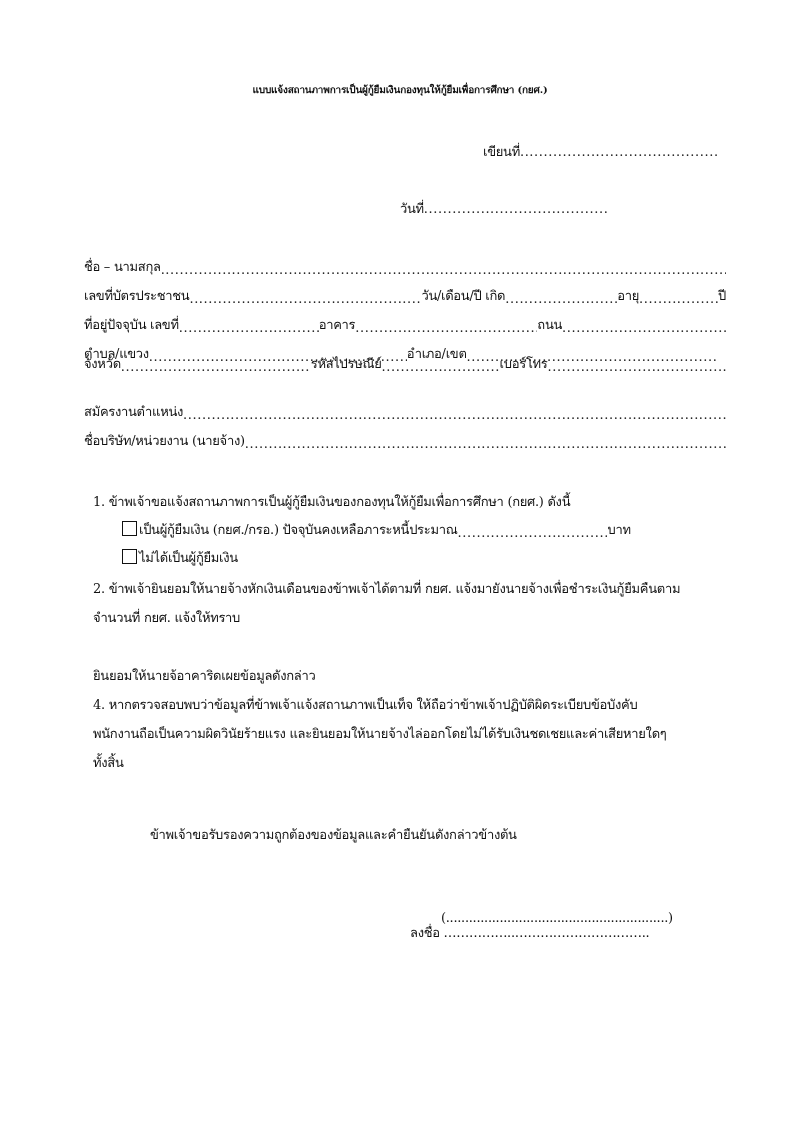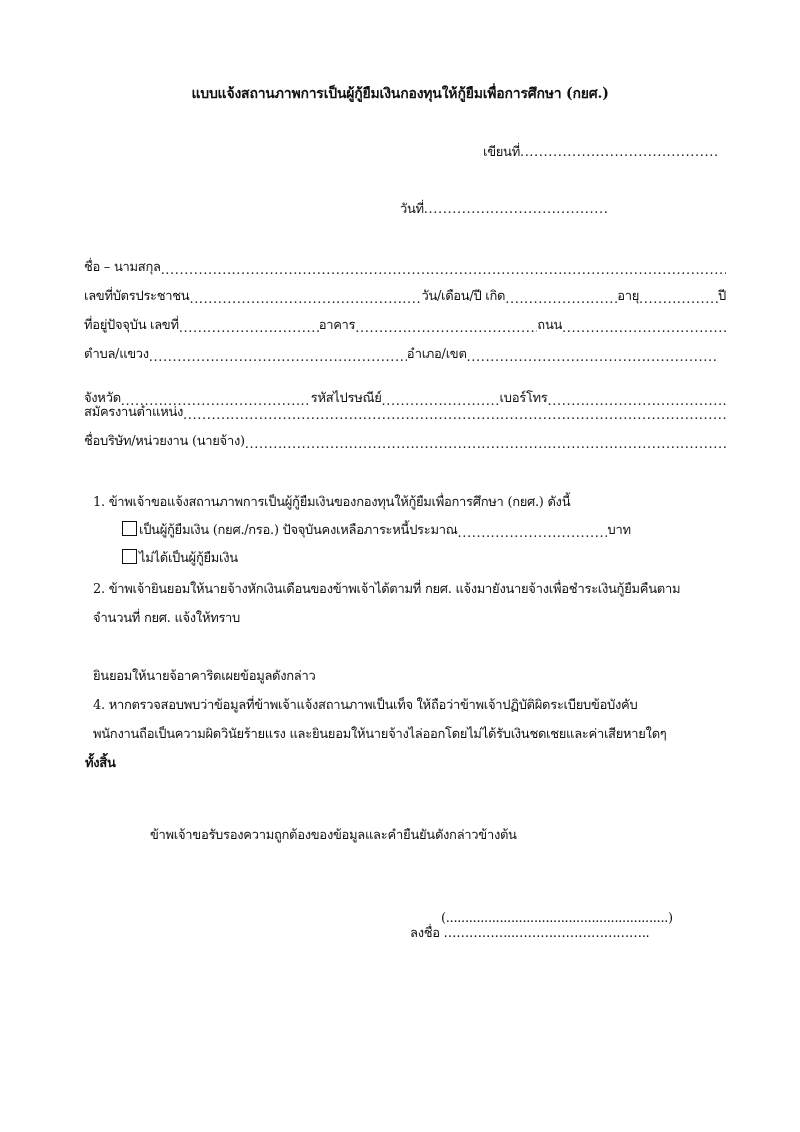--- a/index.html
+++ b/index.html
@@ -5,21 +5,21 @@
   html, body { margin: 0; padding: 0; background: #ffffff; }
   body {
     width: 800px; height: 1132px; position: relative; overflow: hidden;
     font-family: "DejaVu Serif", "Liberation Serif", serif;
     color: #111;
   }
   .page { position: absolute; left: 0; top: 0; width: 800px; height: 1132px; background: #fff; }
   .abs { position: absolute; white-space: nowrap; }
   .title {
     left: 0; width: 800px; top: 82px; text-align: center;
-    font-size: 14px; font-weight: bold; letter-spacing: -0.2px;
+    font-size: 10px; font-weight: bold; letter-spacing: -0.2px;
   }
   .txt { font-size: 13px; line-height: 18px; letter-spacing: -0.3px; }
   .dots { display: inline-block; overflow: hidden; vertical-align: bottom;
           white-space: nowrap; color: #222; letter-spacing: 0.6px; }
   .line {
     position: absolute; left: 84px; width: 642px; height: 18px;
     display: flex; align-items: flex-end; white-space: nowrap;
     font-size: 13px; letter-spacing: -0.3px;
   }
   .line .fill { flex: 1 1 auto; overflow: hidden; color: #222; letter-spacing: 0.6px; }
@@ -69,21 +69,21 @@
     <span class="fill">...........................................................</span>
   </div>
 
   <div class="line" style="top:346px; width:634px;">
     <span class="seg">ตำบล/แขวง</span>
     <span class="fill" style="flex:0 0 258px;">......................................................................................................</span>
     <span class="seg">อำเภอ/เขต</span>
     <span class="fill">......................................................................................................</span>
   </div>
 
-  <div class="line" style="top:390px;">
+  <div class="line" style="top:356px;">
     <span class="seg">จังหวัด</span>
     <span class="fill" style="flex:0 0 190px;">.................................................................................</span>
     <span class="seg">รหัสไปรษณีย์</span>
     <span class="fill" style="flex:0 0 118px;">...........................................................</span>
     <span class="seg">เบอร์โทร</span>
     <span class="fill">......................................................................</span>
   </div>
 
   <div class="line" style="top:404px;">
     <span class="seg">สมัครงานตำแหน่ง</span>
@@ -105,21 +105,21 @@
     <span class="cb"></span><span>ไม่ได้เป็นผู้กู้ยืมเงิน</span>
   </div>
 
   <div class="abs para" style="left:93px; top:578px;">2. ข้าพเจ้ายินยอมให้นายจ้างหักเงินเดือนของข้าพเจ้าได้ตามที่ กยศ.  แจ้งมายังนายจ้างเพื่อชำระเงินกู้ยืมคืนตาม</div>
   <div class="abs para" style="left:93px; top:607px;">จำนวนที่ กยศ. แจ้งให้ทราบ</div>
 
   <div class="abs para" style="left:93px; top:665px;">ยินยอมให้นายจ้อาคาริดเผยข้อมูลดังกล่าว</div>
 
   <div class="abs para" style="left:93px; top:694px;">4. หากตรวจสอบพบว่าข้อมูลที่ข้าพเจ้าแจ้งสถานภาพเป็นเท็จ ให้ถือว่าข้าพเจ้าปฏิบัติผิดระเบียบข้อบังคับ</div>
   <div class="abs para" style="left:93px; top:723px;">พนักงานถือเป็นความผิดวินัยร้ายแรง และยินยอมให้นายจ้างไล่ออกโดยไม่ได้รับเงินชดเชยและค่าเสียหายใดๆ</div>
-  <div class="abs para" style="left:85px; top:752px;font-weight:bold;">ทั้งสิ้น</div>
+  <div class="abs para" style="left:93px; top:752px;">ทั้งสิ้น</div>
 
   <div class="abs para" style="left:150px; top:824px;">ข้าพเจ้าขอรับรองความถูกต้องของข้อมูลและคำยืนยันดังกล่าวข้างต้น</div>
 
   <div class="abs para" style="left:410px; top:882px;margin-top:40px;">
     <span>ลงชื่อ</span>
     <span>……………..…………………………..</span>
   </div>
   <div class="abs para" style="left:441px; top:910px;">(..........................................................)</div>
 
 </div>

